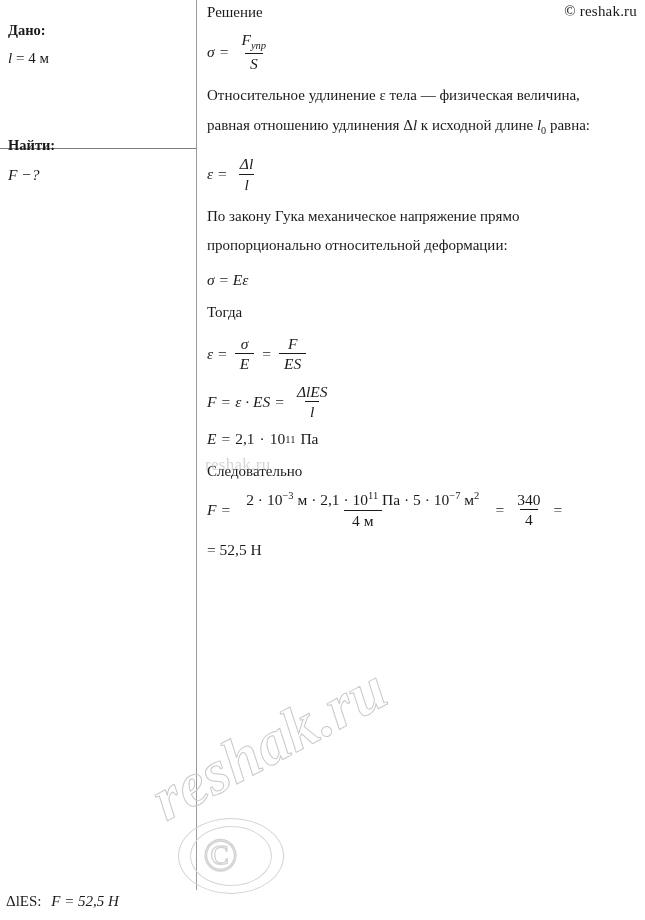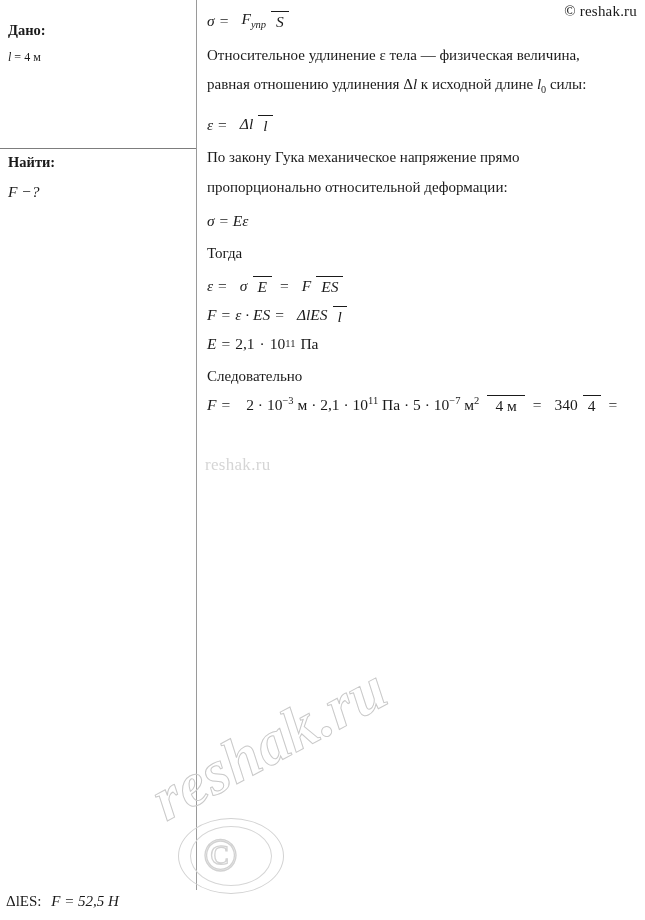--- a/index.html
+++ b/index.html
@@ -67,22 +67,22 @@
     background:#9a9a9a;z-index:3;
   }
   .h-rule{
     position:absolute;left:0;top:148px;width:196px;height:1px;
     background:#7d7d7d;z-index:3;
   }
 
   
   #given{position:absolute;left:0;top:16px;width:196px;z-index:4;}
   #given .lbl{font-size:14.5px;font-weight:700;padding:6px 0 0 8px;}
-  #given .ln{font-size:12px;padding:11px 0 0 8px;white-space:nowrap;}
-  #find{position:absolute;left:0;top:149px;width:196px;z-index:4;}
+  #given .ln{font-size:15px;padding:11px 0 0 8px;white-space:nowrap;}
+  #find{position:absolute;left:0;top:132px;width:196px;z-index:4;}
   #find .lbl{font-size:14.5px;font-weight:700;padding:5px 0 0 8px;}
   #find .ln{font-size:15.5px;padding:12px 0 0 8px;}
 
   .it{font-style:italic;}
   sup{font-size:.68em;vertical-align:super;}
   sub{font-size:.68em;vertical-align:sub;}
 
   
   #solution{
     position:absolute;left:207px;top:0;width:438px;z-index:4;
@@ -98,21 +98,21 @@
   
   .eq{
     display:flex;align-items:center;
     font-size:15.5px;font-style:italic;
     padding-top:10px;
     white-space:nowrap;
   }
   .eq .op{font-style:normal;padding:0 5px;}
   .eq .rom{font-style:normal;}
   .frac{
-    display:inline-flex;flex-direction:row;
+    display:inline-flex;flex-direction:column;
     align-items:center;vertical-align:middle;
     margin:0 3px;
   }
   .frac .num{padding:0 5px 1px 5px;line-height:1.12;}
   .frac .den{padding:1px 5px 0 5px;line-height:1.12;border-top:1.15px solid #1a1a1a;}
   .frac.wide .num,.frac.wide .den{padding-left:8px;padding-right:8px;}
 
   #ans{
     position:absolute;left:6px;top:893px;
     font-size:15px;z-index:6;white-space:nowrap;
@@ -147,32 +147,33 @@
 
   </div>
 
   <div id="find">
     <div class="lbl">Найти:</div>
     <div class="ln it">F −?</div>
   </div>
 
   <div id="solution">
 
+    <div class="sol-title">Решение</div>
 
 
     <div class="eq">
       <span>σ</span>
       <span class="op">=</span>
       <span class="frac">
         <span class="num"><span>F</span><sub>упр</sub></span>
         <span class="den">S</span>
       </span>
     </div>
 
-    <div class="para"><span>Относительное удлинение ε тела — физическая величина, равная отношению удлинения Δ</span><span class="it">l</span><span> к исходной длине </span><span class="it">l</span><sub>0</sub><span> силы:</span></div>
+    <div class="para"><span>Относительное удлинение ε тела — физическая величина, равная отношению удлинения Δ</span><span class="it">l</span><span> к исходной длине </span><span class="it">l</span><sub>0</sub><span> равна:</span></div>
 
     <div class="eq">
       <span>ε</span>
       <span class="op">=</span>
       <span class="frac">
         <span class="num">Δl</span>
         <span class="den">l</span>
       </span>
     </div>
 
@@ -228,20 +229,23 @@
         <span class="den rom">4 м</span>
       </span>
       <span class="op">=</span>
       <span class="frac">
         <span class="num rom">340</span>
         <span class="den rom">4</span>
       </span>
       <span class="op">=</span>
     </div>
 
+    <div class="eq" style="padding-top:12px">
+      <span class="rom">= 52,5 Н</span>
+    </div>
   </div>
 
   <div id="ans">
     <span>ΔlES:</span>
     <span class="it" style="padding-left:6px">F = 52,5 Н</span>
   </div>
 
 </div>
 
 </body></html>

